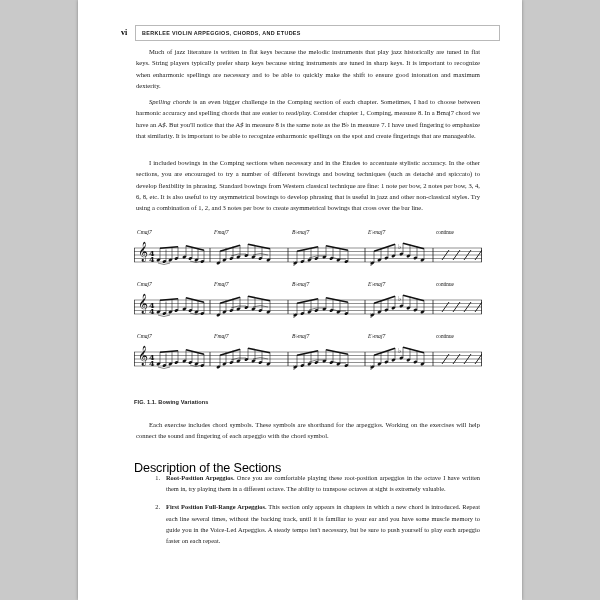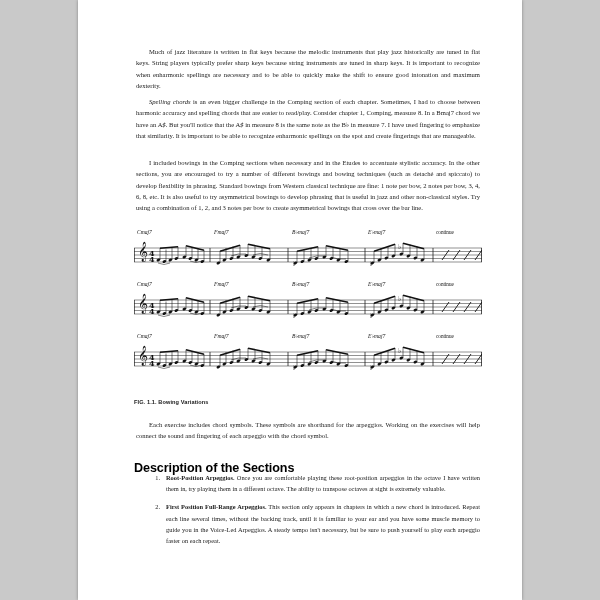--- a/index.html
+++ b/index.html
@@ -130,21 +130,21 @@
     color: #1a1a1a;
     letter-spacing: 0.1px;
   }
 
   
   .sec-head {
     position: absolute;
     left: 34px;
     top: 451px;
     font-family: "Liberation Sans", sans-serif;
-    font-weight: bold;
+    font-weight: normal;
     font-size: 12.6px;
     color: #000;
     letter-spacing: -0.1px;
   }
 
   
   .numlist {
     position: absolute;
     left: 48px;
     top: 472px;
@@ -172,20 +172,26 @@
     color: #1b1b1b;
   }
   .li .txt b { font-weight: bold; }
 </style>
 </head>
 <body>
 
 <div class="page">
  <div class="page-inner">
 
+  <div class="runhead">
+    <div class="folio">vi</div>
+    <div class="runhead-box">
+      <span class="runhead-title">BERKLEE VIOLIN ARPEGGIOS, CHORDS, AND ETUDES</span>
+    </div>
+  </div>
 
   <div class="body-col block-1">
     <p class="para">Much of jazz literature is written in flat keys because the melodic instruments that play jazz historically are tuned in flat keys. String players typically prefer sharp keys because string instruments are tuned in sharp keys. It is important to recognize when enharmonic spellings are necessary and to be able to quickly make the shift to ensure good intonation and maximum dexterity.</p>
   </div>
 
   <div class="body-col block-2">
     <p class="para"><em>Spelling chords</em><span> is an even bigger challenge in the Comping section of each chapter. Sometimes, I had to choose between harmonic accuracy and spelling chords that are easier to read/play. Consider chapter 1, Comping, measure 8. In a Bmaj7 chord we have an A♯. But you'll notice that the A♯ in measure 8 is the same note as the B♭ in measure 7. I have used fingering to emphasize that similarity. It is important to be able to recognize enharmonic spellings on the spot and create fingerings that are manageable.</span></p>
   </div>
 
   <div class="body-col block-3">

